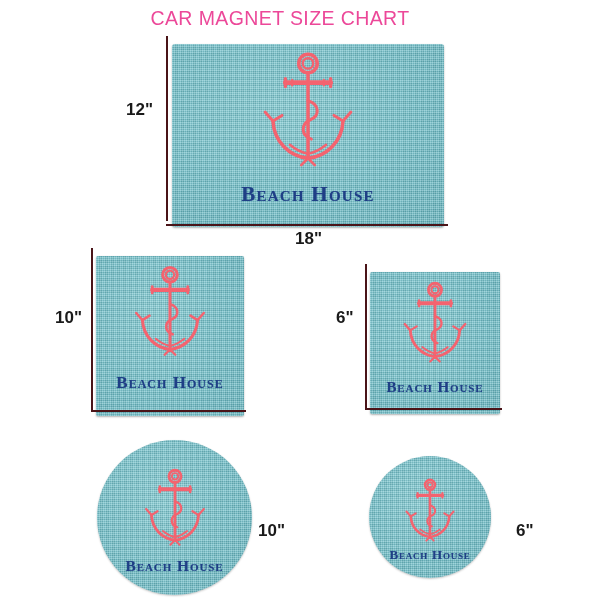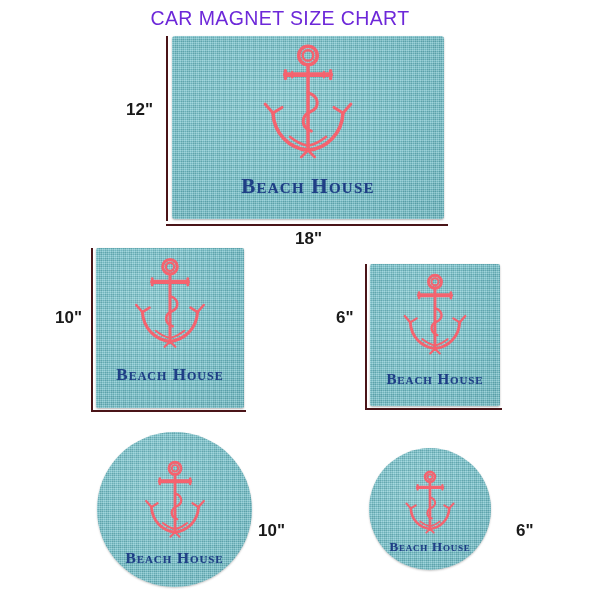--- a/index.html
+++ b/index.html
@@ -26,21 +26,21 @@
   
   .chart-title {
     position: absolute;
     left: 0;
     top: 7px;
     width: 560px;
     text-align: center;
     font-size: 19.5px;
     letter-spacing: 0.4px;
     font-weight: 400;
-    color: #6d28d9;
+    color: #ec4899;
     font-family: "Liberation Sans", sans-serif;
   }
 
   
   .dim-label {
     position: absolute;
     font-size: 17px;
     font-weight: 700;
     color: #1a1a1a;
     white-space: nowrap;
@@ -63,20 +63,21 @@
   .magnet {
     position: absolute;
     overflow: hidden;
     background-color: #72c5ce;
     background-image:
       repeating-linear-gradient(0deg,   rgba(255,255,255,0.17) 0 1px, rgba(0,0,0,0.045) 1px 2px),
       repeating-linear-gradient(90deg,  rgba(255,255,255,0.15) 0 1px, rgba(0,0,0,0.05) 1px 2px),
       repeating-linear-gradient(0deg,   rgba(255,255,255,0.06) 0 3px, rgba(0,0,0,0.03) 3px 6px),
       repeating-linear-gradient(90deg,  rgba(255,255,255,0.05) 0 3px, rgba(0,0,0,0.035) 3px 6px),
       radial-gradient(ellipse at 42% 38%, #7ecbd3 0%, #6cbfc9 58%, #61b4bf 100%);
+    margin-top: 8px;
   }
   .magnet.rect {
     border-radius: 3px;
     box-shadow: 0 1px 2px rgba(0,0,0,0.30);
   }
   .magnet.square {
     border-radius: 2px;
     box-shadow: 0 1px 2px rgba(0,0,0,0.30);
   }
   .magnet.round {

